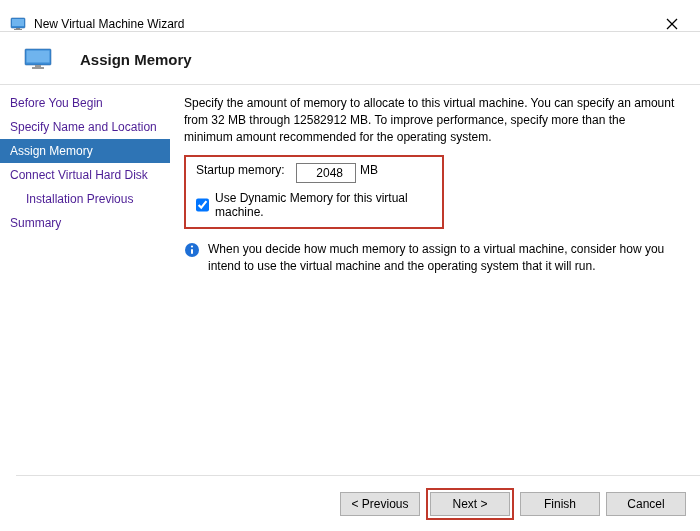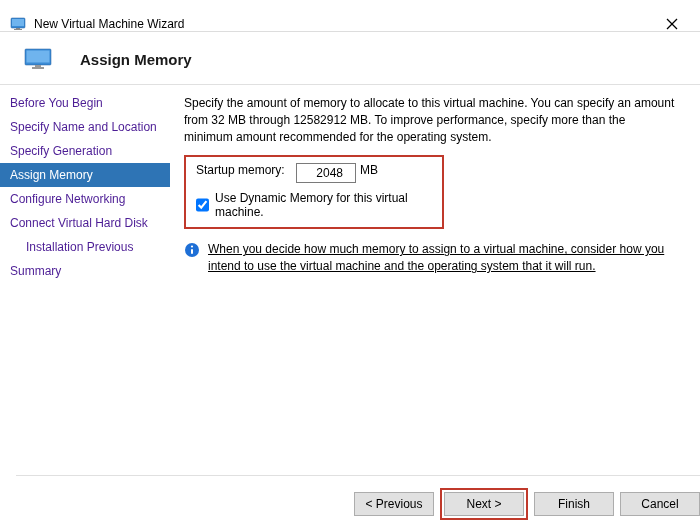--- a/index.html
+++ b/index.html
@@ -110,40 +110,40 @@
     align-items: center;
   }
   .chk-row input[type=checkbox] {
     margin: 0 6px 0 0;
     width: 14px; height: 14px;
   }
   .info-row {
     display: flex;
     align-items: flex-start;
     margin-top: 12px;
-    text-decoration: underline;
   }
   .info-icon {
     width: 16px; height: 16px;
     margin-right: 8px;
     flex: 0 0 16px;
     margin-top: 1px;
   }
   .info-row .info-text {
     line-height: 1.4;
   }
   
   .footer {
     position: absolute;
     left: 16px; right: 0; bottom: 0;
     height: 56px;
     border-top: 1px solid #e0e0e0;
     display: flex;
     justify-content: flex-end;
     align-items: center;
+    padding-right: 14px;
     gap: 6px;
   }
   .btn {
     min-width: 80px;
     height: 24px;
     border: 1px solid #adadad;
     background: #e1e1e1;
     font-family: inherit;
     font-size: 12px;
     cursor: pointer;
@@ -185,23 +185,21 @@
       <rect x="8" y="19" width="12" height="2" fill="#999"></rect>
     </svg>
   </span>
   <h1>Assign Memory</h1>
 </div>
 
 <div class="body">
   <div class="sidebar">
     <div class="side-item">Before You Begin</div>
     <div class="side-item">Specify Name and Location</div>
-    <div class="side-item">Specify Generation</div>
     <div class="side-item selected">Assign Memory</div>
-    <div class="side-item">Configure Networking</div>
     <div class="side-item">Connect Virtual Hard Disk</div>
     <div class="side-item sub">Installation Previous</div>
     <div class="side-item">Summary</div>
   </div>
 
   <div class="content">
     <p class="desc">Specify the amount of memory to allocate to this virtual machine. You can specify an amount from 32 MB through 12582912 MB. To improve performance, specify more than the minimum amount recommended for the operating system.</p>
 
     <div class="mem-box">
       <div class="mem-row">

